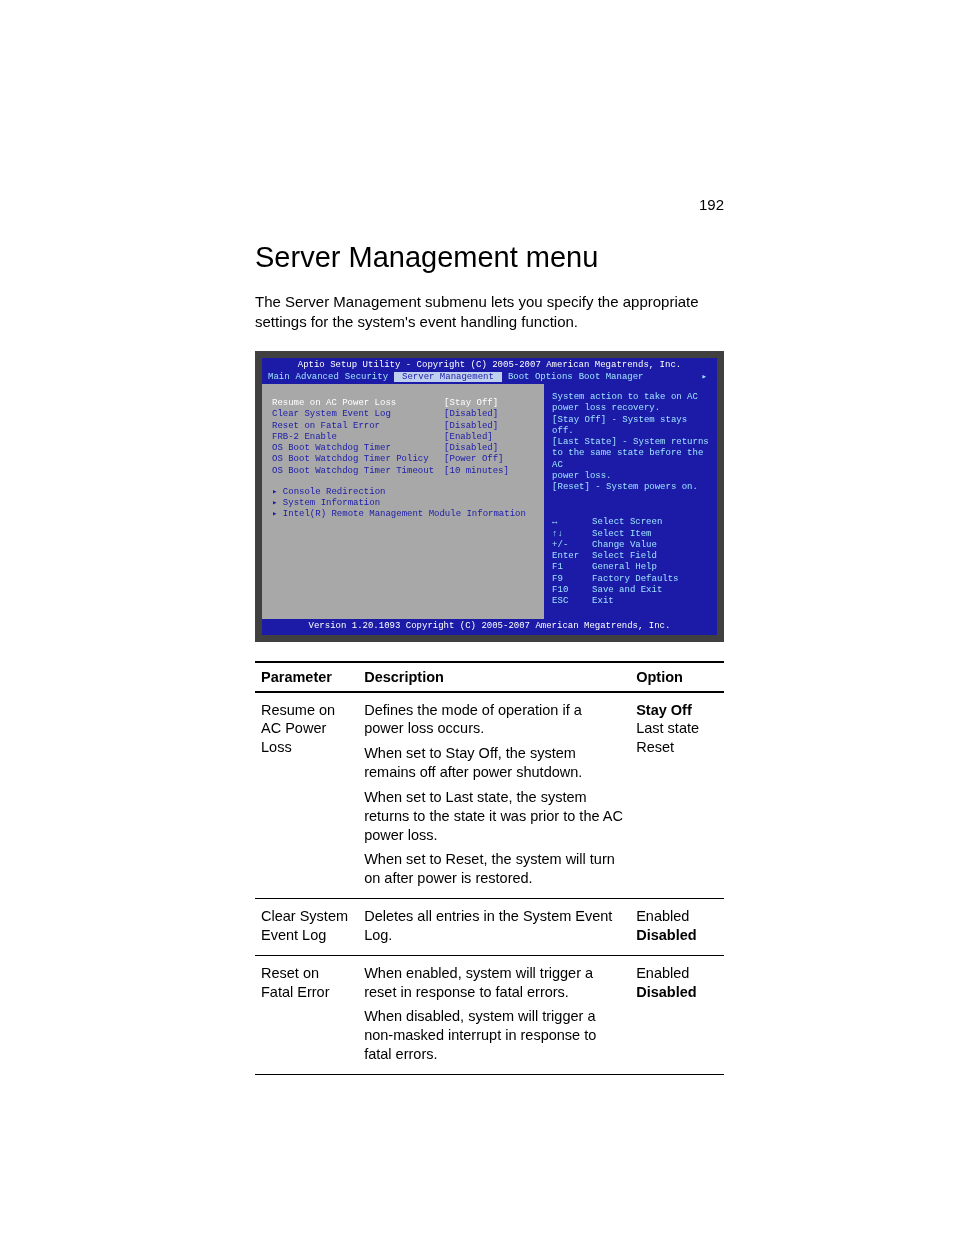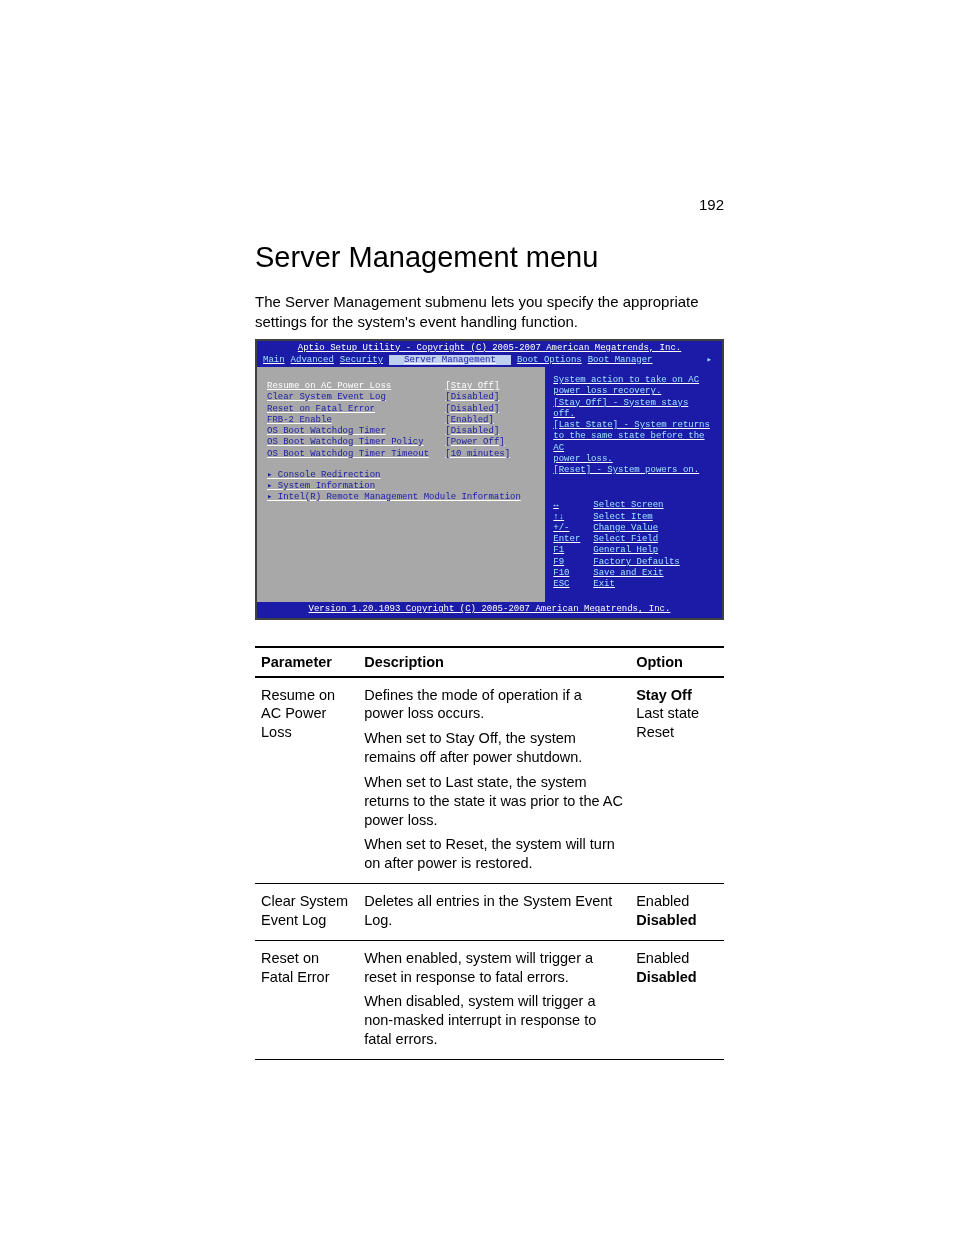--- a/index.html
+++ b/index.html
@@ -20,45 +20,44 @@
     font-size: 15px;
   }
   h1 {
     font-weight: 300;
     font-size: 29px;
     margin: 51px 0 18px 0;
   }
   .intro {
     font-size: 15px;
     line-height: 1.35;
-    margin-bottom: 6px;
+    margin-bottom: 18px;
   }
   
   .bios {
-    border: 2px solid #404040;
+    border: 7px solid #404040;
     font-family: "Courier New", monospace;
     font-size: 9px;
     line-height: 1.25;
     color: #fff;
-    margin-bottom: 26px;
-    text-decoration: underline;
+    margin-bottom: 19px;
   }
   .bios-top {
     background: #1b1ba8;
     text-align: center;
     padding: 2px 0 0 0;
     color: #ffffff;
   }
   .bios-tabs {
     background: #1b1ba8;
     padding: 1px 6px;
     position: relative;
   }
   .bios-tabs span { color: #9fe3ff; margin-right: 6px; }
-  .bios-tabs .sel { background:#bfcfee; color:#1b1ba8; padding:0 15px;}
+  .bios-tabs .sel { background:#bfcfee; color:#1b1ba8; padding:0 8px;}
   .bios-tabs .arrow { color:#9fe3ff; position:absolute; right:4px;}
   .bios-body {
     display:flex;
     background:#a8a8a8;
   }
   .bios-left {
     flex: 0 0 62%;
     background:#a8a8a8;
     color:#1b1ba8;
     padding:14px 10px 28px 10px;

